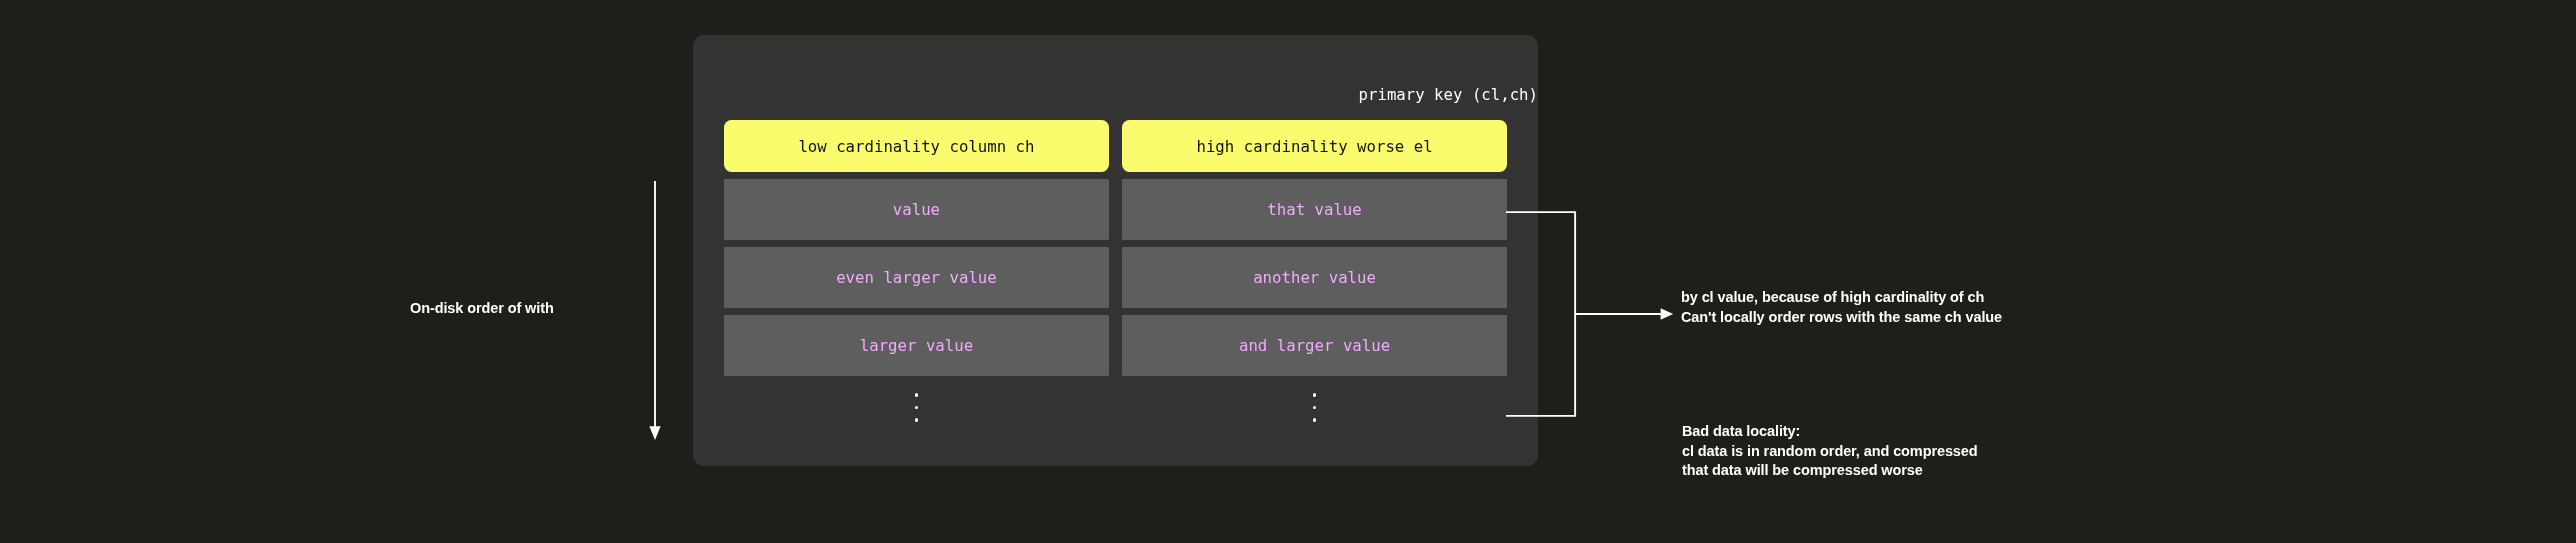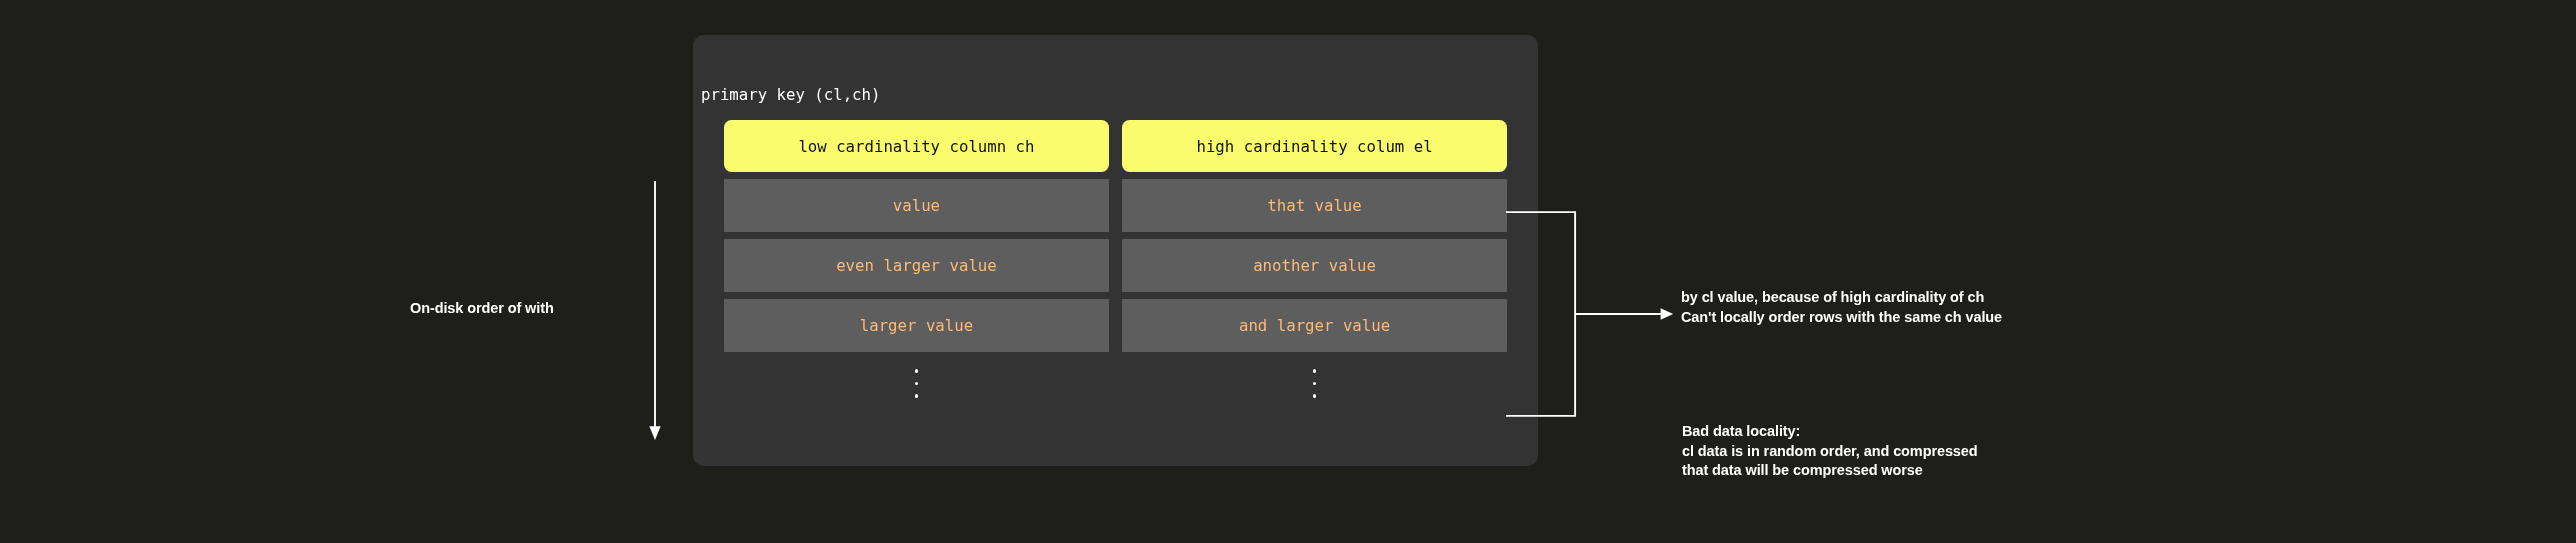--- a/index.html
+++ b/index.html
@@ -46,24 +46,24 @@
     position: absolute;
     left: 693px;
     top: 35px;
     width: 845px;
     height: 431px;
     background: #333333;
     border-radius: 10.7px;
   }
   .card-title {
     position: absolute;
-    left: 8px;
+    left: 0;
     top: 50px;
     width: 100%;
-    text-align: left;
+    text-align: right;
     color: #ffffff;
     font-family: "DejaVu Sans Mono", "Liberation Mono", monospace;
     font-size: 15.7px;
     letter-spacing: 0px;
   }
 
   
   .cols {
     position: absolute;
     left: 31px;
@@ -86,27 +86,27 @@
     display: flex;
     align-items: center;
     justify-content: center;
     color: #111111;
     font-family: "DejaVu Sans Mono", "Liberation Mono", monospace;
     font-size: 15.7px;
     white-space: nowrap;
     overflow: hidden;
   }
   .val-cell {
-    height: 53px;
+    height: 61px;
     background: #5e5e5e;
     border-radius: 1.3px;
     display: flex;
     align-items: center;
     justify-content: center;
-    color: #fdba74;
+    color: #f0abfc;
     font-family: "DejaVu Sans Mono", "Liberation Mono", monospace;
     font-size: 15.7px;
     white-space: nowrap;
     overflow: hidden;
   }
   .ellipsis-cell {
     height: 49px;
     display: flex;
     align-items: center;
     justify-content: center;
@@ -173,21 +173,21 @@
         <div class="ellipsis-cell">
           <span class="vdots">
             <i></i>
               <i></i>
               <i></i>
           </span>
         </div>
       </div>
 
       <div class="col">
-        <div class="head-cell">high cardinality colum el</div>
+        <div class="head-cell">high cardinality worse el</div>
         <div class="val-cell">that value</div>
         <div class="val-cell">another value</div>
         <div class="val-cell">and larger value</div>
         <div class="ellipsis-cell">
           <span class="vdots">
             <i></i>
               <i></i>
               <i></i>
           </span>
         </div>

